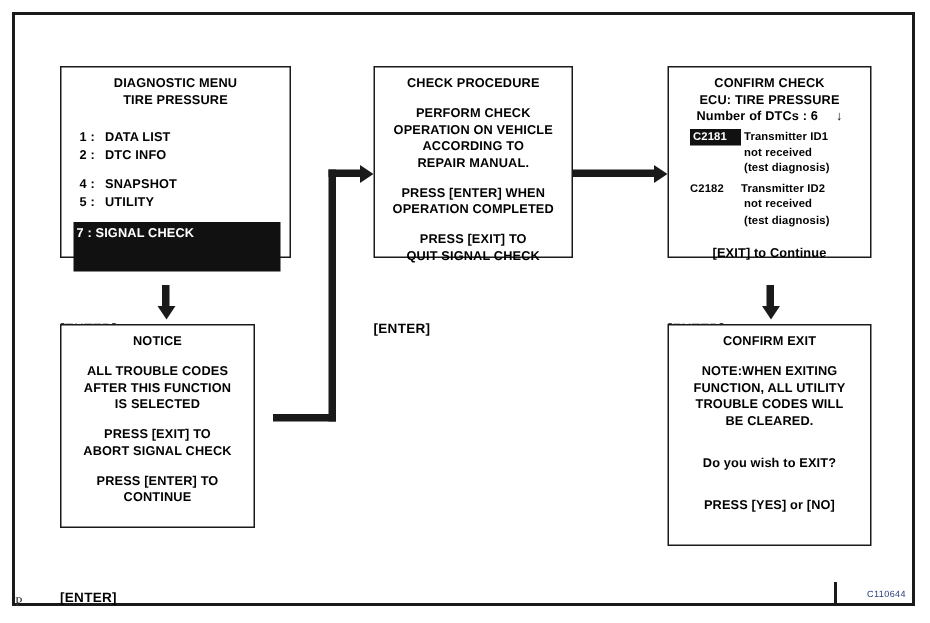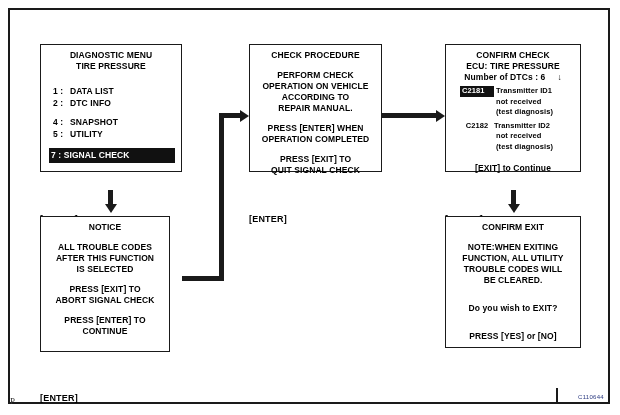--- a/index.html
+++ b/index.html
@@ -66,42 +66,41 @@
     display: inline-block;
     width: 17px;
   }
   .menu-sel {
     display: block;
     background: #111111;
     color: #ffffff;
     font-size: 8.5px;
     line-height: 13px;
     letter-spacing: 0.1px;
-    padding: 1px 4px 1px 2px;
+    padding: 1px 4px 19px 2px;
     margin-left: -4px;
     margin-right: 6px;
     white-space: nowrap;
   }
 
   
   .dtc-list {
     text-align: left;
     padding-left: 14px;
     margin-top: 3px;
   }
   .dtc-row {
     font-size: 7.5px;
     line-height: 10.5px;
     letter-spacing: 0.1px;
     white-space: nowrap;
   }
   .dtc-code {
     display: inline-block;
     width: 34px;
-    text-align: center;
   }
   .dtc-code-hl {
     display: inline-block;
     width: 30px;
     background: #111111;
     color: #ffffff;
     padding: 0 2px;
     margin-right: 2px;
   }
   .dtc-ind {
@@ -160,21 +159,21 @@
     background: #1a1a1a;
   }
 </style>
 </head>
 <body>
 
 <div id="page">
 
   <div class="outer-frame"></div>
 
-  <div class="screen-box" style="left:40px; top:44px; width:142px; height:128px;">
+  <div class="screen-box" style="left:40px; top:44px; width:154px; height:128px;">
     <div class="gap-sm"></div>
     <div class="scr-title">DIAGNOSTIC MENU</div>
     <div class="scr-title">TIRE PRESSURE</div>
     <div class="gap-lg"></div>
     <div class="menu-rows">
       <div class="menu-row">
         <span class="menu-num">1 :</span><span>DATA LIST</span>
       </div>
       <div class="menu-row">
         <span class="menu-num">2 :</span><span>DTC INFO</span>
@@ -265,21 +264,21 @@
       </div>
     </div>
     <div style="height:11px;"></div>
     <div class="scr-line">[EXIT] to Continue</div>
   </div>
   <div class="key-label" style="left:445px; top:178px;">[ENTER]</div>
 
   <div class="conn" style="left:511px; top:190px; width:5px; height:16px;"></div>
   <div class="arrow-down" style="left:507.5px; top:204px;"></div>
 
-  <div class="screen-box" style="left:445px; top:216px; width:136px; height:132px;">
+  <div class="screen-box" style="left:445px; top:216px; width:136px; height:148px;">
     <div class="gap-sm"></div>
     <div class="scr-title">CONFIRM EXIT</div>
     <div class="gap-md"></div>
     <div class="scr-line">NOTE:WHEN EXITING</div>
     <div class="scr-line">FUNCTION, ALL UTILITY</div>
     <div class="scr-line">TROUBLE CODES WILL</div>
     <div class="scr-line">BE CLEARED.</div>
     <div style="height:17px;"></div>
     <div class="scr-line">Do you wish to EXIT?</div>
     <div style="height:17px;"></div>

